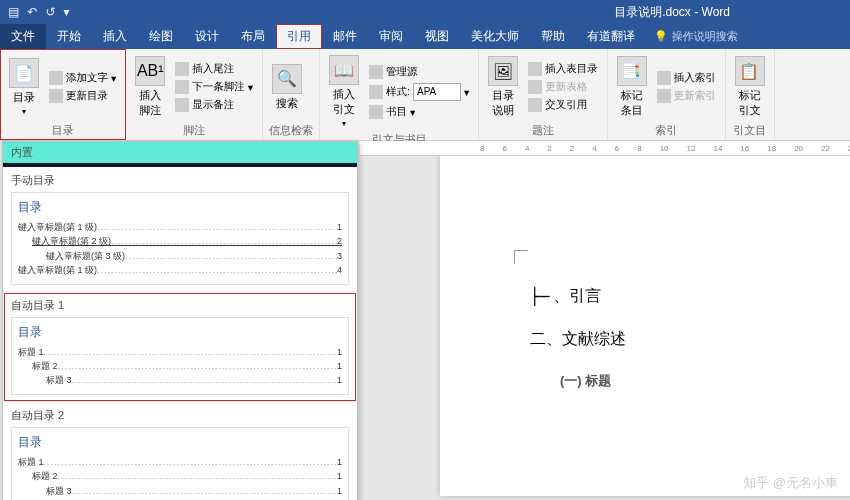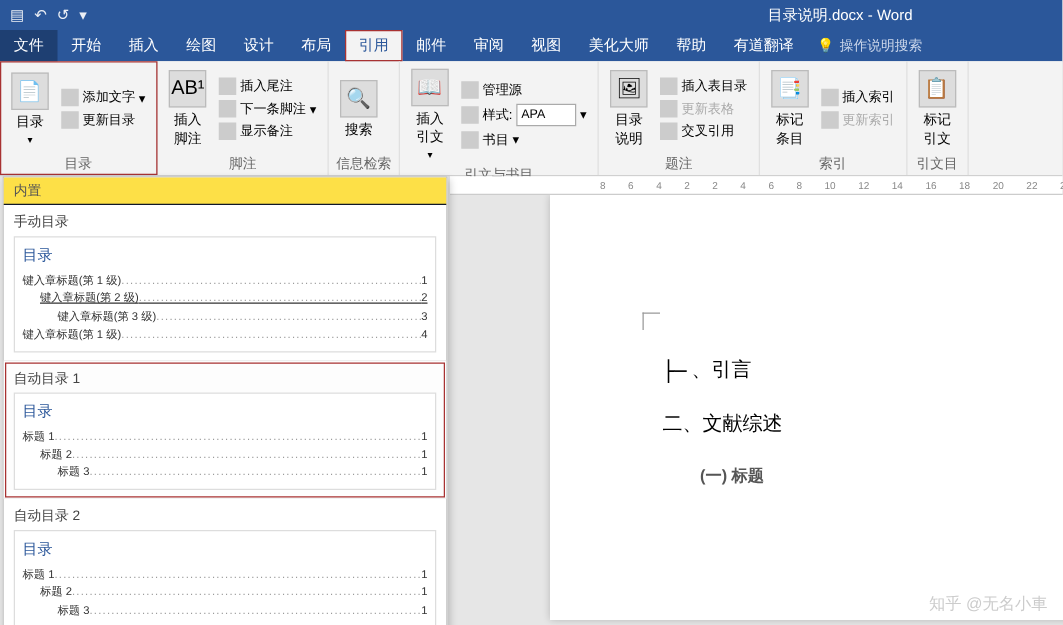--- a/index.html
+++ b/index.html
@@ -17,21 +17,21 @@
 .group{border-right:1px solid #e0e0e0;padding:4px 6px 2px;display:flex;flex-direction:column;justify-content:space-between}
 .group .controls{display:flex;gap:4px;flex:1}
 .group .label{text-align:center;color:#666;font-size:11px;padding-top:2px}
 .bigbtn{display:flex;flex-direction:column;align-items:center;justify-content:center;width:36px;gap:2px;text-align:center;font-size:11px;padding:2px}
 .bigbtn .ico{width:30px;height:30px;background:#ddd;border:1px solid #bbb;display:flex;align-items:center;justify-content:center;font-size:16px}
 .smallrow{display:flex;flex-direction:column;gap:2px;justify-content:center;font-size:10.5px}
 .smallrow div{display:flex;align-items:center;gap:3px;white-space:nowrap;padding:1px 3px}
 .smallrow .ico{width:14px;height:14px;background:#ccc;display:inline-block}
 .toc-group{outline:1px solid #a83232;outline-offset:-1px}
 .dropdown{position:absolute;left:2px;top:141px;width:356px;background:#fff;border:1px solid #c0c0c0;box-shadow:2px 2px 6px rgba(0,0,0,.2);z-index:10}
-.dd-head{background:#fde047;padding:3px 8px;font-size:11px;color:#555;border-bottom:1px solid #0f172a}
+.dd-head{background:#5eead4;padding:3px 8px;font-size:11px;color:#555;border-bottom:4px solid #0f172a}
 .dd-item{padding:6px 8px;border-bottom:1px solid #eee}
 .dd-item.sel{outline:1px solid #a83232;outline-offset:-2px;background:#fdfdfd}
 .dd-title{font-size:11px;color:#444;margin-bottom:4px}
 .dd-preview{border:1px solid #ddd;padding:6px;background:#fff}
 .dd-preview .hdr{color:#2b579a;font-size:12px;margin-bottom:4px;font-weight:500}
 .dd-line{display:flex;font-size:9px;color:#333;line-height:1.6}
 .dd-line .txt{white-space:nowrap}
 .dd-line .dots{flex:1;overflow:hidden;letter-spacing:1px;color:#999}
 .dd-line .pg{white-space:nowrap}
 .page{position:absolute;right:-10px;top:156px;width:420px;height:340px;background:#fff;box-shadow:0 0 6px rgba(0,0,0,.2);padding:130px 40px 0 90px}

